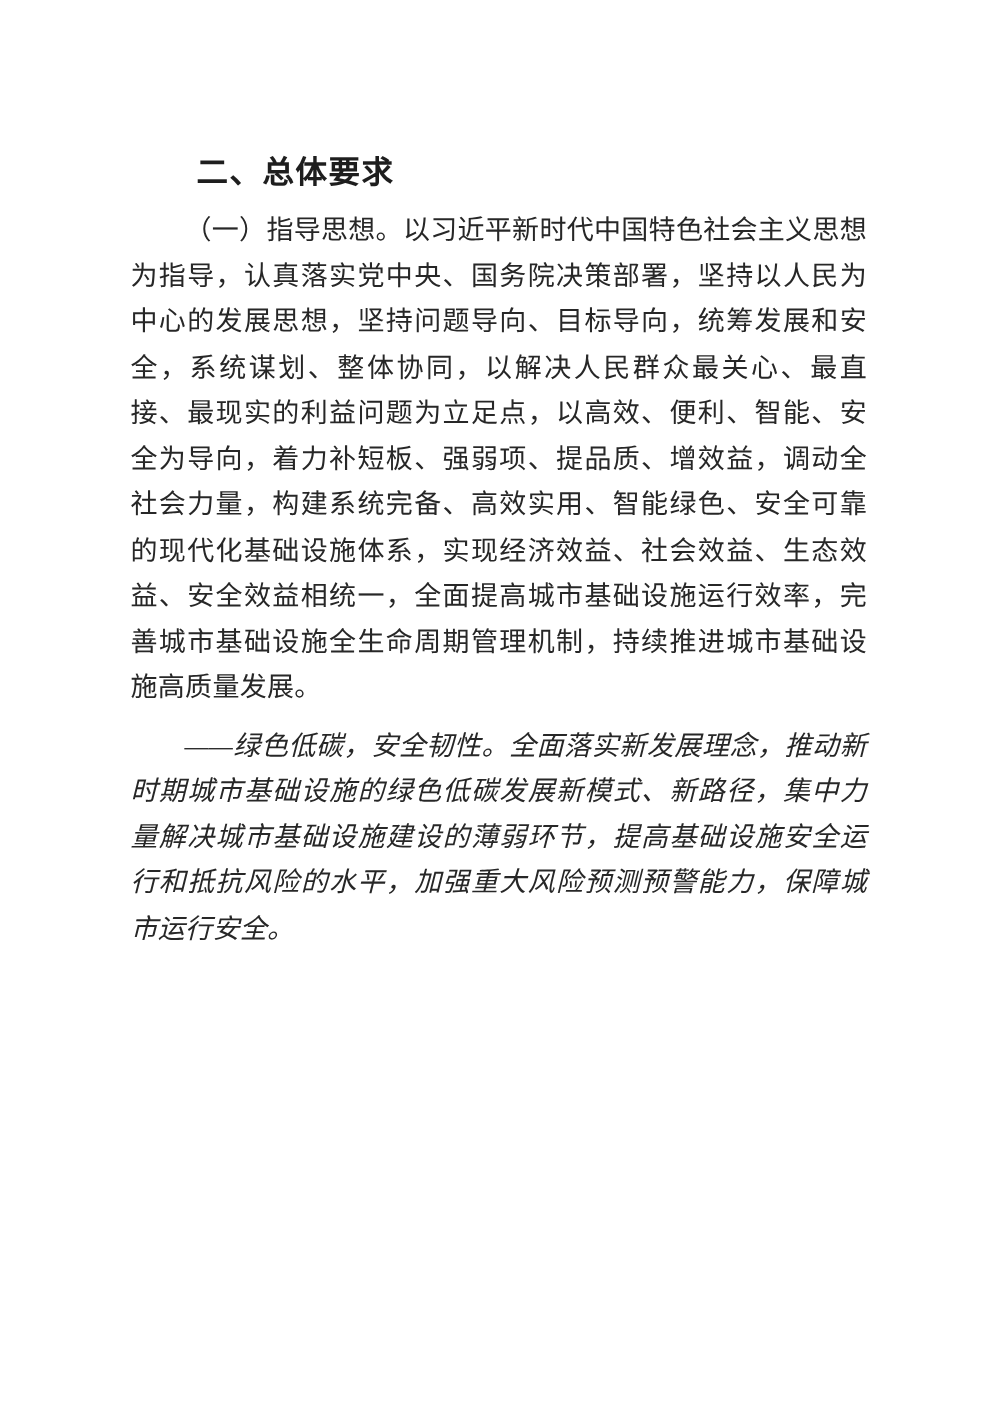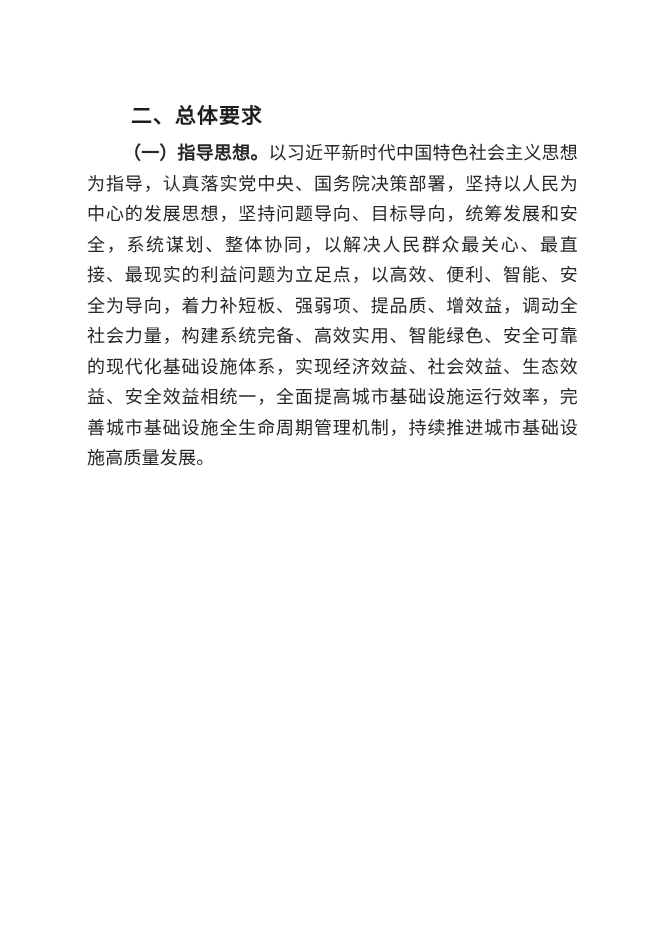--- a/index.html
+++ b/index.html
@@ -39,21 +39,21 @@
     text-justify: inter-character;
     text-indent: 2em;
     margin: 0 0 8px 0;
     letter-spacing: 0.2px;
   }
   .para:last-of-type { margin-bottom: 0; }
   .kai {
     font-style: italic;
   }
   .lead-strong {
-    font-weight: 700;
+    font-weight: 400;
   }
   .page-number {
     position: absolute;
     left: 87px;
     width: 491px;
     top: 851px;
     text-align: center;
     font-size: 15px;
     color: #474747;
     font-family: "Liberation Serif", serif;
@@ -63,19 +63,20 @@
 <body>
 
 <div class="page">
   <div class="content">
 
     <h2 class="section-heading">二、总体要求</h2>
 
     <p class="para"><span class="lead-strong">（一）指导思想。</span><span>以习近平新时代中国特色社会主义思想为指导，认真落实党中央、国务院决策部署，坚持以人民为中心的发展思想，坚持问题导向、目标导向，统筹发展和安全，系统谋划、整体协同，以解决人民群众最关心、最直接、最现实的利益问题为立足点，以高效、便利、智能、安全为导向，着力补短板、强弱项、提品质、增效益，调动全社会力量，构建系统完备、高效实用、智能绿色、安全可靠的现代化基础设施体系，实现经济效益、社会效益、生态效益、安全效益相统一，全面提高城市基础设施运行效率，完善城市基础设施全生命周期管理机制，持续推进城市基础设施高质量发展。</span></p>
 
 
+    <p class="para kai"><span>——绿色低碳，安全韧性。</span><span>全面落实新发展理念，推动新时期城市基础设施的绿色低碳发展新模式、新路径，集中力量解决城市基础设施建设的薄弱环节，提高基础设施安全运行和抵抗风险的水平，加强重大风险预测预警能力，保障城市运行安全。</span></p>
 
 
 
   </div>
 
   <div class="page-number">3</div>
 </div>
 
 </body></html>

